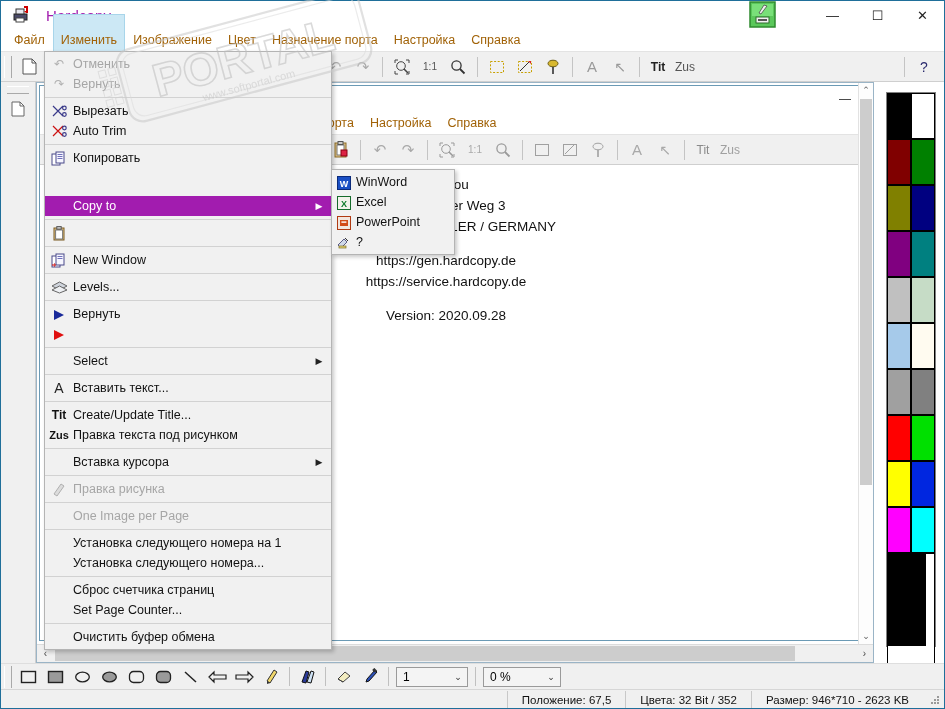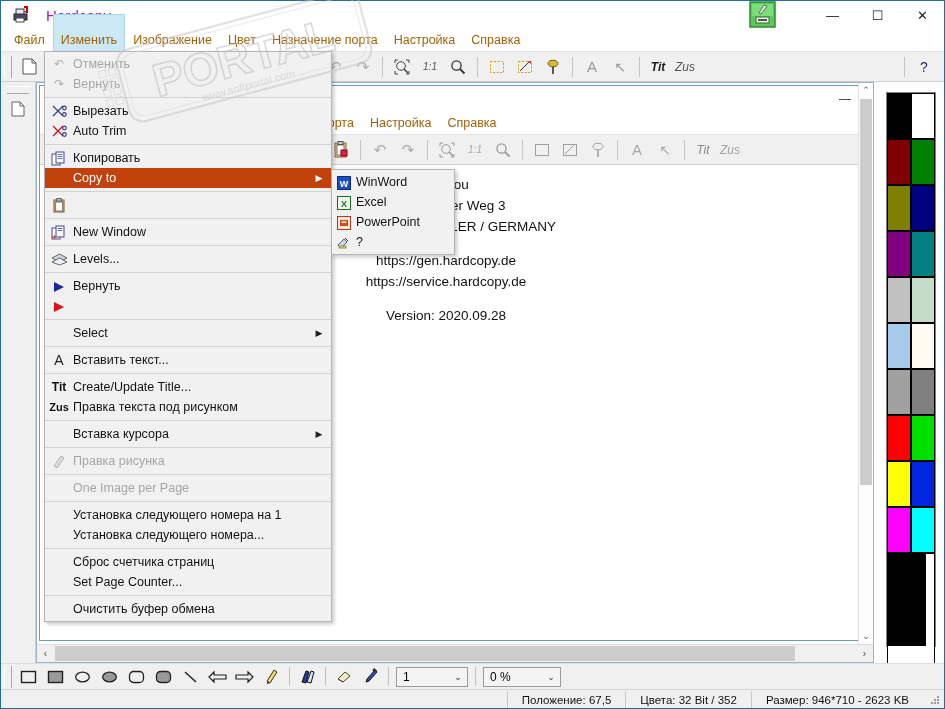--- a/index.html
+++ b/index.html
@@ -94,21 +94,21 @@
   .tb-btn {
     width: 26px; height: 24px; margin: 0 1px;
     display: flex; align-items: center; justify-content: center;
     font-size: 13px; color: #3a3a5a; cursor: default;
     position: relative;
   }
   .tb-sep {
     width: 1px; height: 20px; margin: 0 5px;
     background: #c4c4c4;
   }
-  .tb-txt { font-weight: bold; font-size: 12px; color: #222; font-style: italic; }
+  .tb-txt { font-weight: bold; font-size: 12px; color: #222; }
   .tb-txt.dim { font-weight: normal; color: #555; }
 
   
   .left-strip {
     position: absolute; left: 0; top: 82px;
     width: 36px; height: 581px;
     background: #f0f0f0;
     border-right: 1px solid #cfcfcf;
     box-sizing: border-box;
   }
@@ -275,21 +275,21 @@
     position: relative; cursor: default;
   }
   .mi .ic {
     width: 28px; min-width: 28px; text-align: center;
     font-size: 12px; color: #30307a; line-height: 20px;
   }
   .mi .lbl { flex: 1; line-height: 20px; white-space: nowrap; }
   .mi .arrow { width: 12px; text-align: center; font-size: 9px; color: #222; }
   .mi.disabled { color: #a6a6a6; }
   .mi.disabled .ic { color: #b0b0b0; }
-  .mi.sel { background: #c2410c; color: #fff; }
+  .mi.sel { background: #a21caf; color: #fff; margin-top: 28px; }
   .mi.sel .arrow { color: #fff; }
   .msep { height: 1px; background: #d2d2d2; margin: 3px 0 3px 0; }
 
   
   .submenu {
     position: absolute; left: 331px; top: 169px;
     width: 124px;
     background: #f1f1f1;
     border: 1px solid #b4b4b4;
     box-shadow: 2px 2px 4px rgba(0,0,0,.22);

